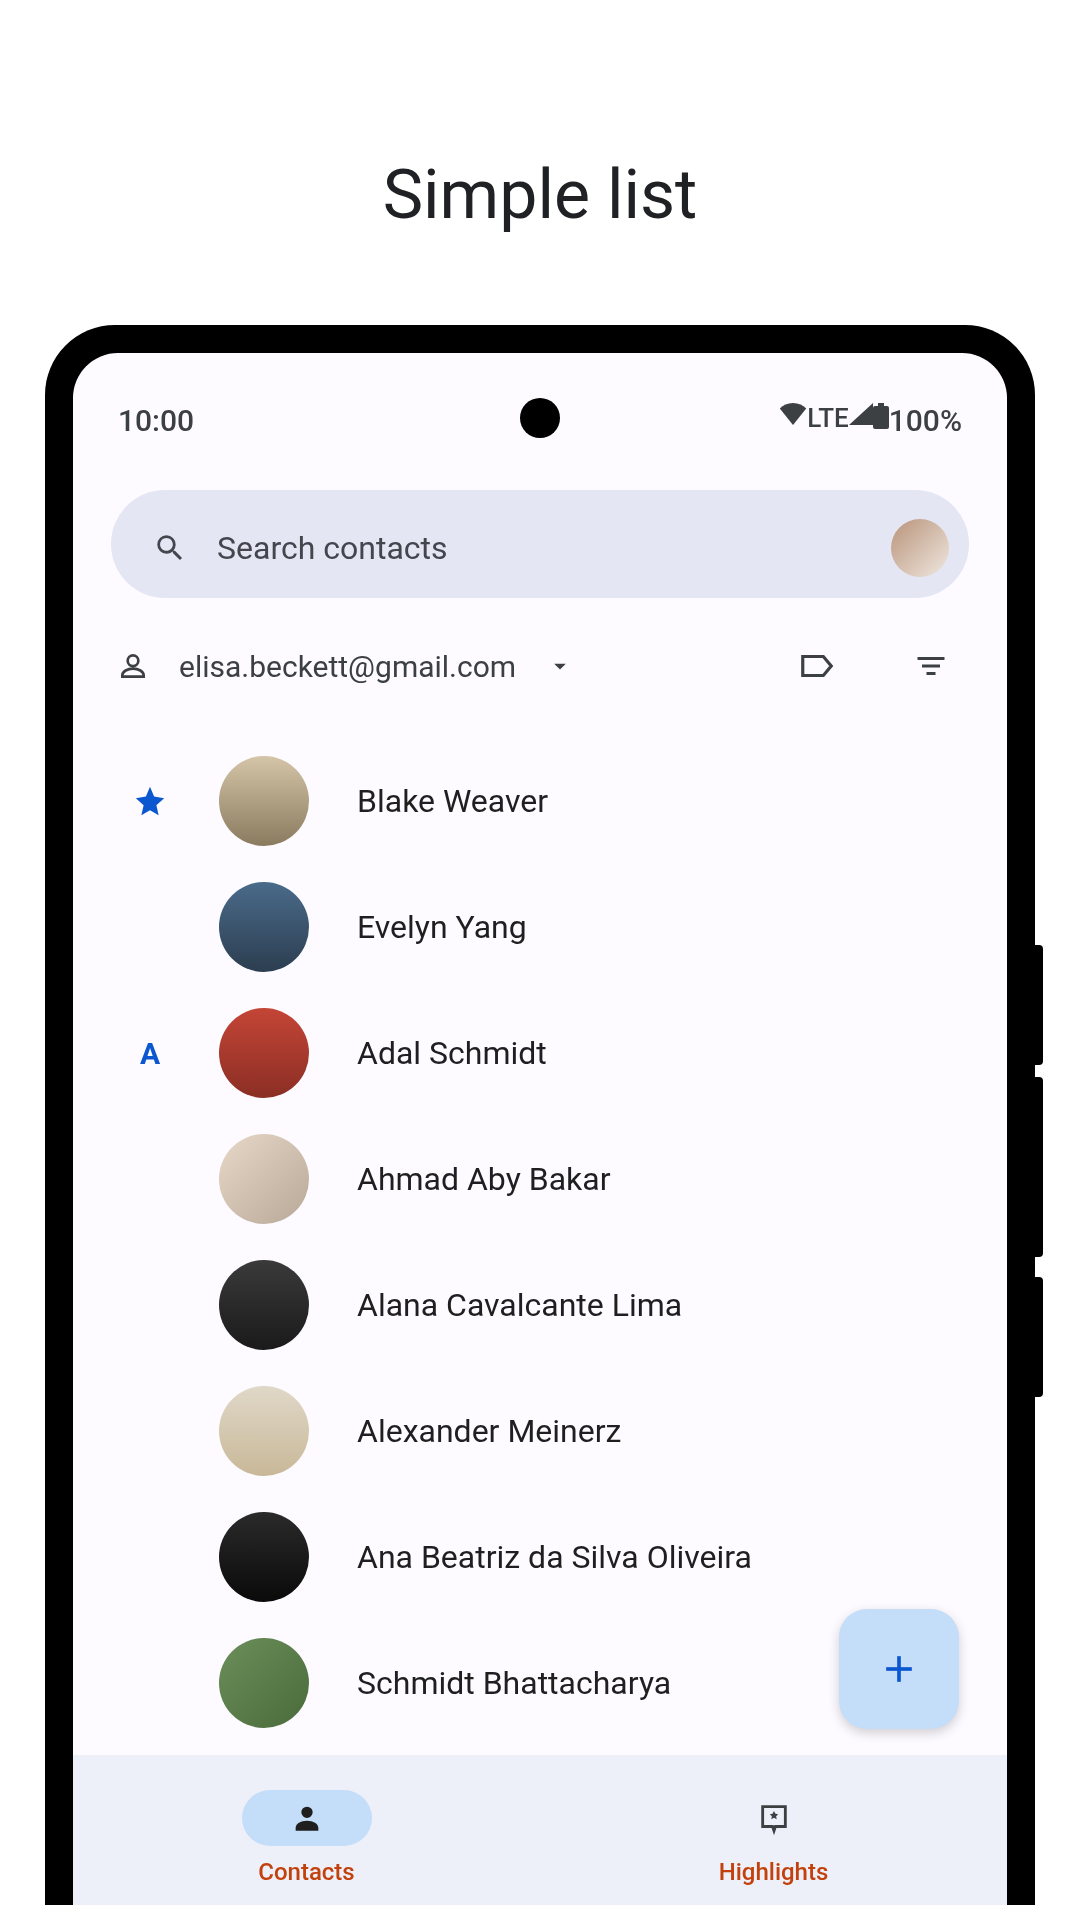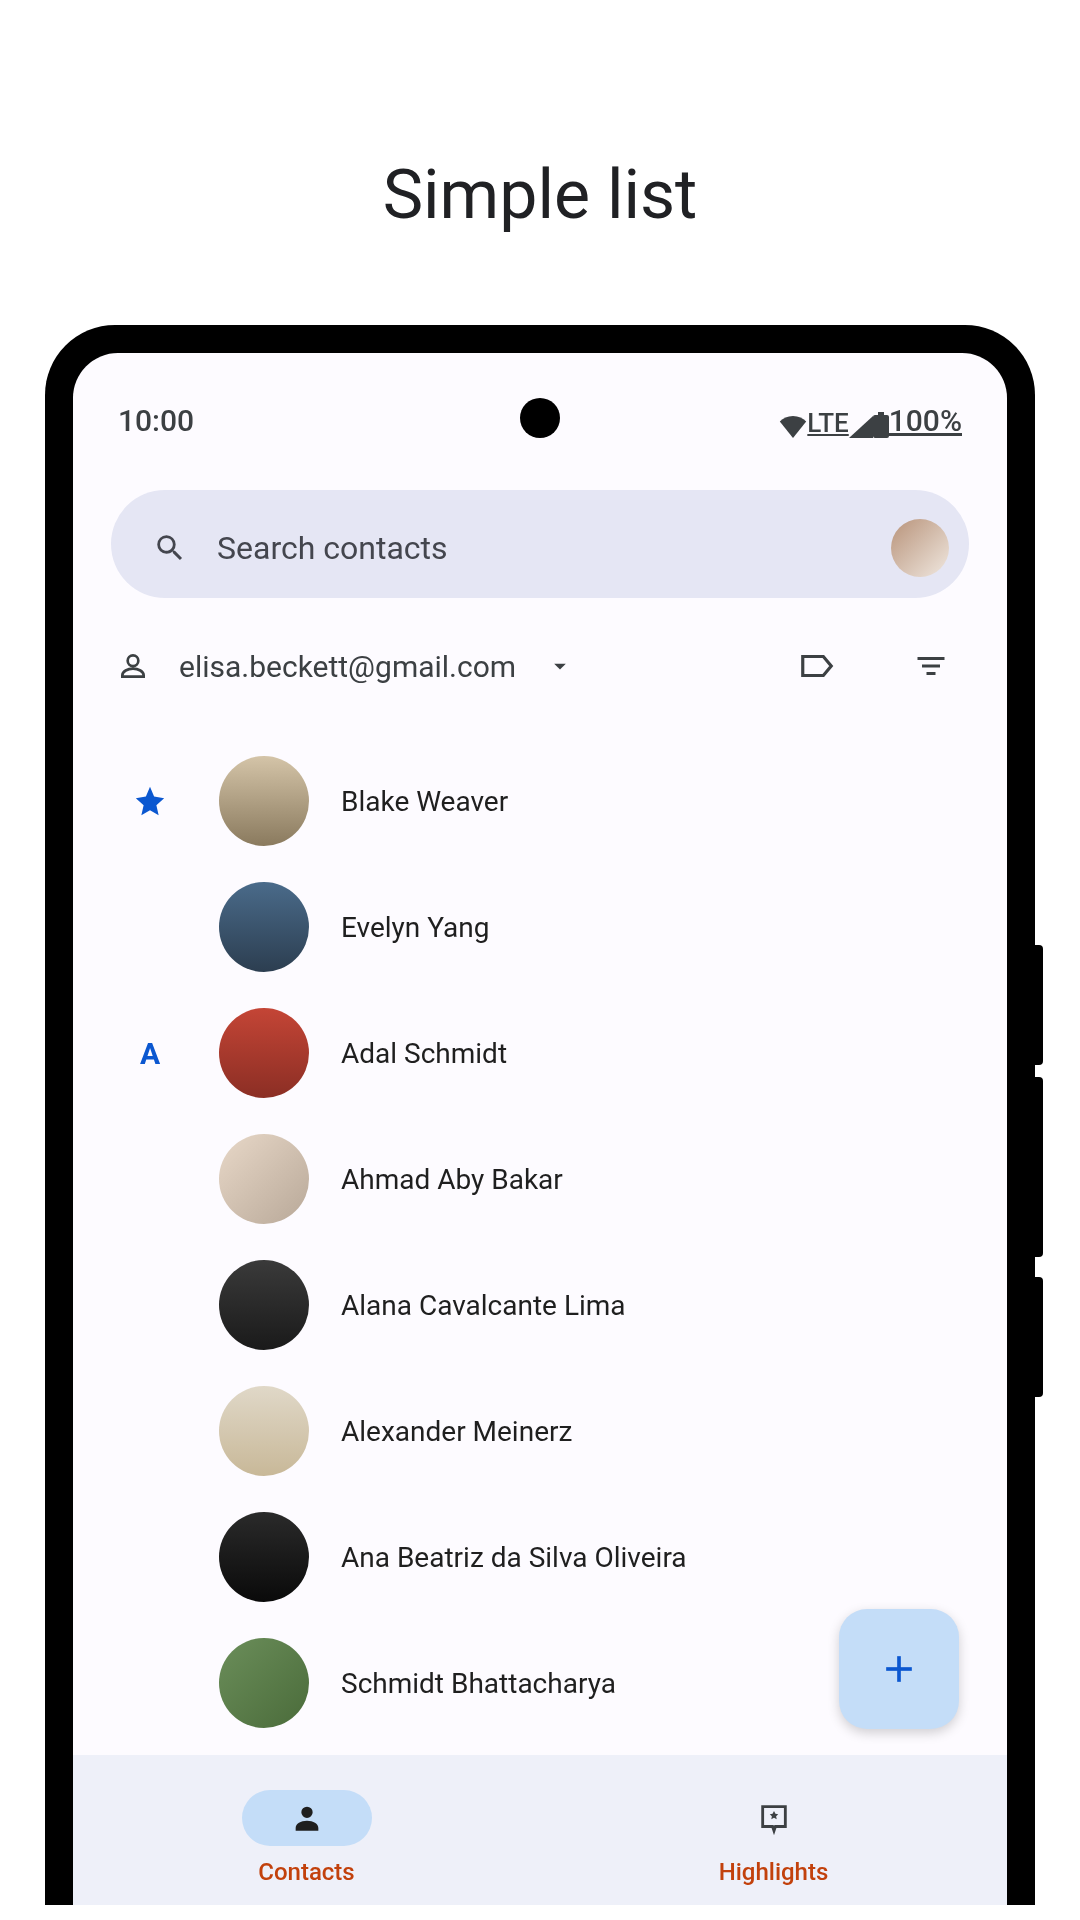--- a/index.html
+++ b/index.html
@@ -62,22 +62,21 @@
       display: flex;
       justify-content: space-between;
       align-items: center;
       padding: 50px 45px 20px 45px;
       font-size: 30px;
       font-weight: 500;
       color: #3c4043;
     }
     .status-right {
       display: flex;
-      align-items: flex-end;
-      text-decoration: underline;
+      align-items: flex-start;
     }
     .status-right svg { display: block; }
     .search-bar {
       margin: 32px 38px 0 38px;
       height: 108px;
       background: #e5e6f4;
       border-radius: 54px;
       display: flex;
       align-items: center;
       padding: 8px 20px 0 42px;
@@ -145,23 +144,23 @@
     }
     .av1 { background: linear-gradient(180deg, #d4c4a8 0%, #8a7a5e 100%); }
     .av2 { background: linear-gradient(180deg, #4a6b8a 0%, #2c3e50 100%); }
     .av3 { background: linear-gradient(180deg, #c44536 0%, #8b2e24 100%); }
     .av4 { background: linear-gradient(135deg, #e8d8c8 0%, #b8a898 100%); }
     .av5 { background: linear-gradient(180deg, #3a3a3a 0%, #1a1a1a 100%); }
     .av6 { background: linear-gradient(180deg, #e0d8c8 0%, #c8b898 100%); }
     .av7 { background: linear-gradient(180deg, #2a2a2a 0%, #0a0a0a 100%); }
     .av8 { background: linear-gradient(135deg, #6b8e5a 0%, #4a6b3a 100%); }
     .contact-name {
-      font-size: 28px;
+      font-size: 32px;
       color: #1f1f1f;
-      margin-left: 32px;
+      margin-left: 48px;
     }
     .fab {
       position: absolute;
       right: 48px;
       bottom: 176px;
       width: 120px;
       height: 120px;
       background: #c4ddf8;
       border-radius: 28px;
       display: flex;

